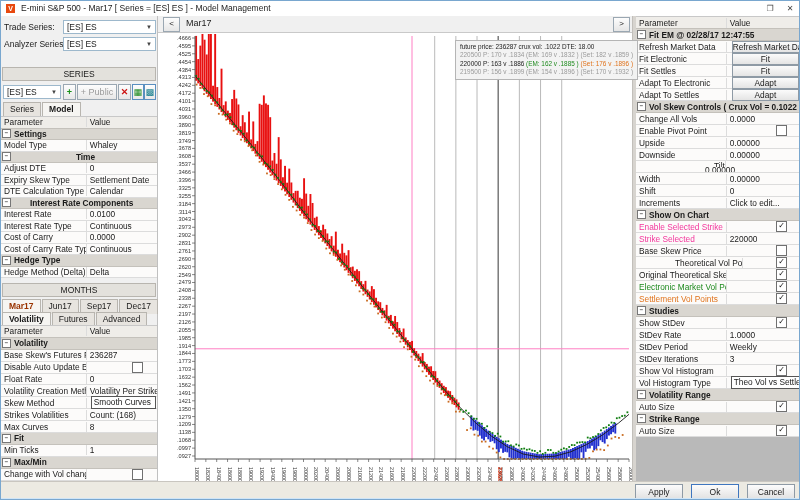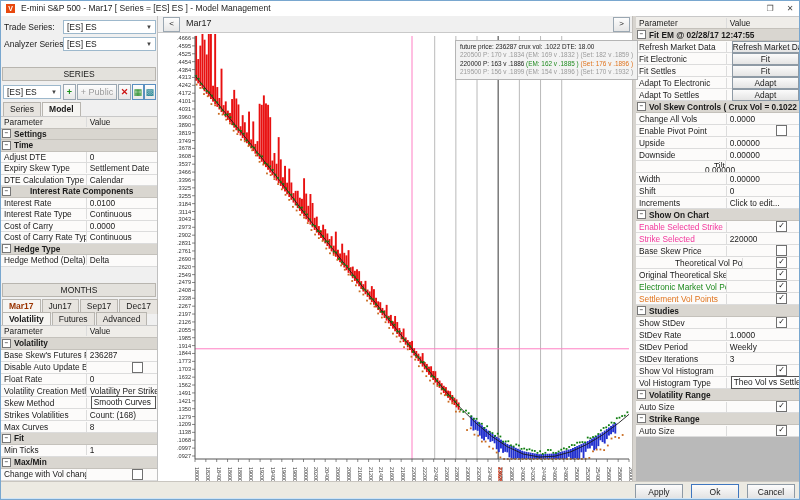--- a/index.html
+++ b/index.html
@@ -103,23 +103,27 @@
       </div>
     <div class="grid" id="grid1" style="left:0;top:100px;width:156px;">
         <div class="grow hdr" style="height: 11.5px;">
           <span class="pcell">Parameter</span>
           <span class="vcell">Value</span>
         </div>
         <div class="grow sec" style="height: 11.5px;">
           <span class="collapse">−</span>
           <span class="pcell" style="padding-left: 0px;">Settings</span>
         </div>
+        <div class="grow" style="height: 11.5px;">
+          <span class="pcell">Model Type</span>
+          <span class="vcell">Whaley</span>
+        </div>
         <div class="grow sec" style="height: 11.5px;">
           <span class="collapse">−</span>
-          <span class="pcell" style="padding-left: 0px;">Time</span>
+          <span class="pcell" style="padding-left: 0px; text-align: center;">Time</span>
         </div>
         <div class="grow" style="height: 11.5px;">
           <span class="pcell">Adjust DTE</span>
           <span class="vcell">0</span>
         </div>
         <div class="grow" style="height: 11.5px;">
           <span class="pcell">Expiry Skew Type</span>
           <span class="vcell">Settlement Date</span>
         </div>
         <div class="grow" style="height: 11.5px;">

